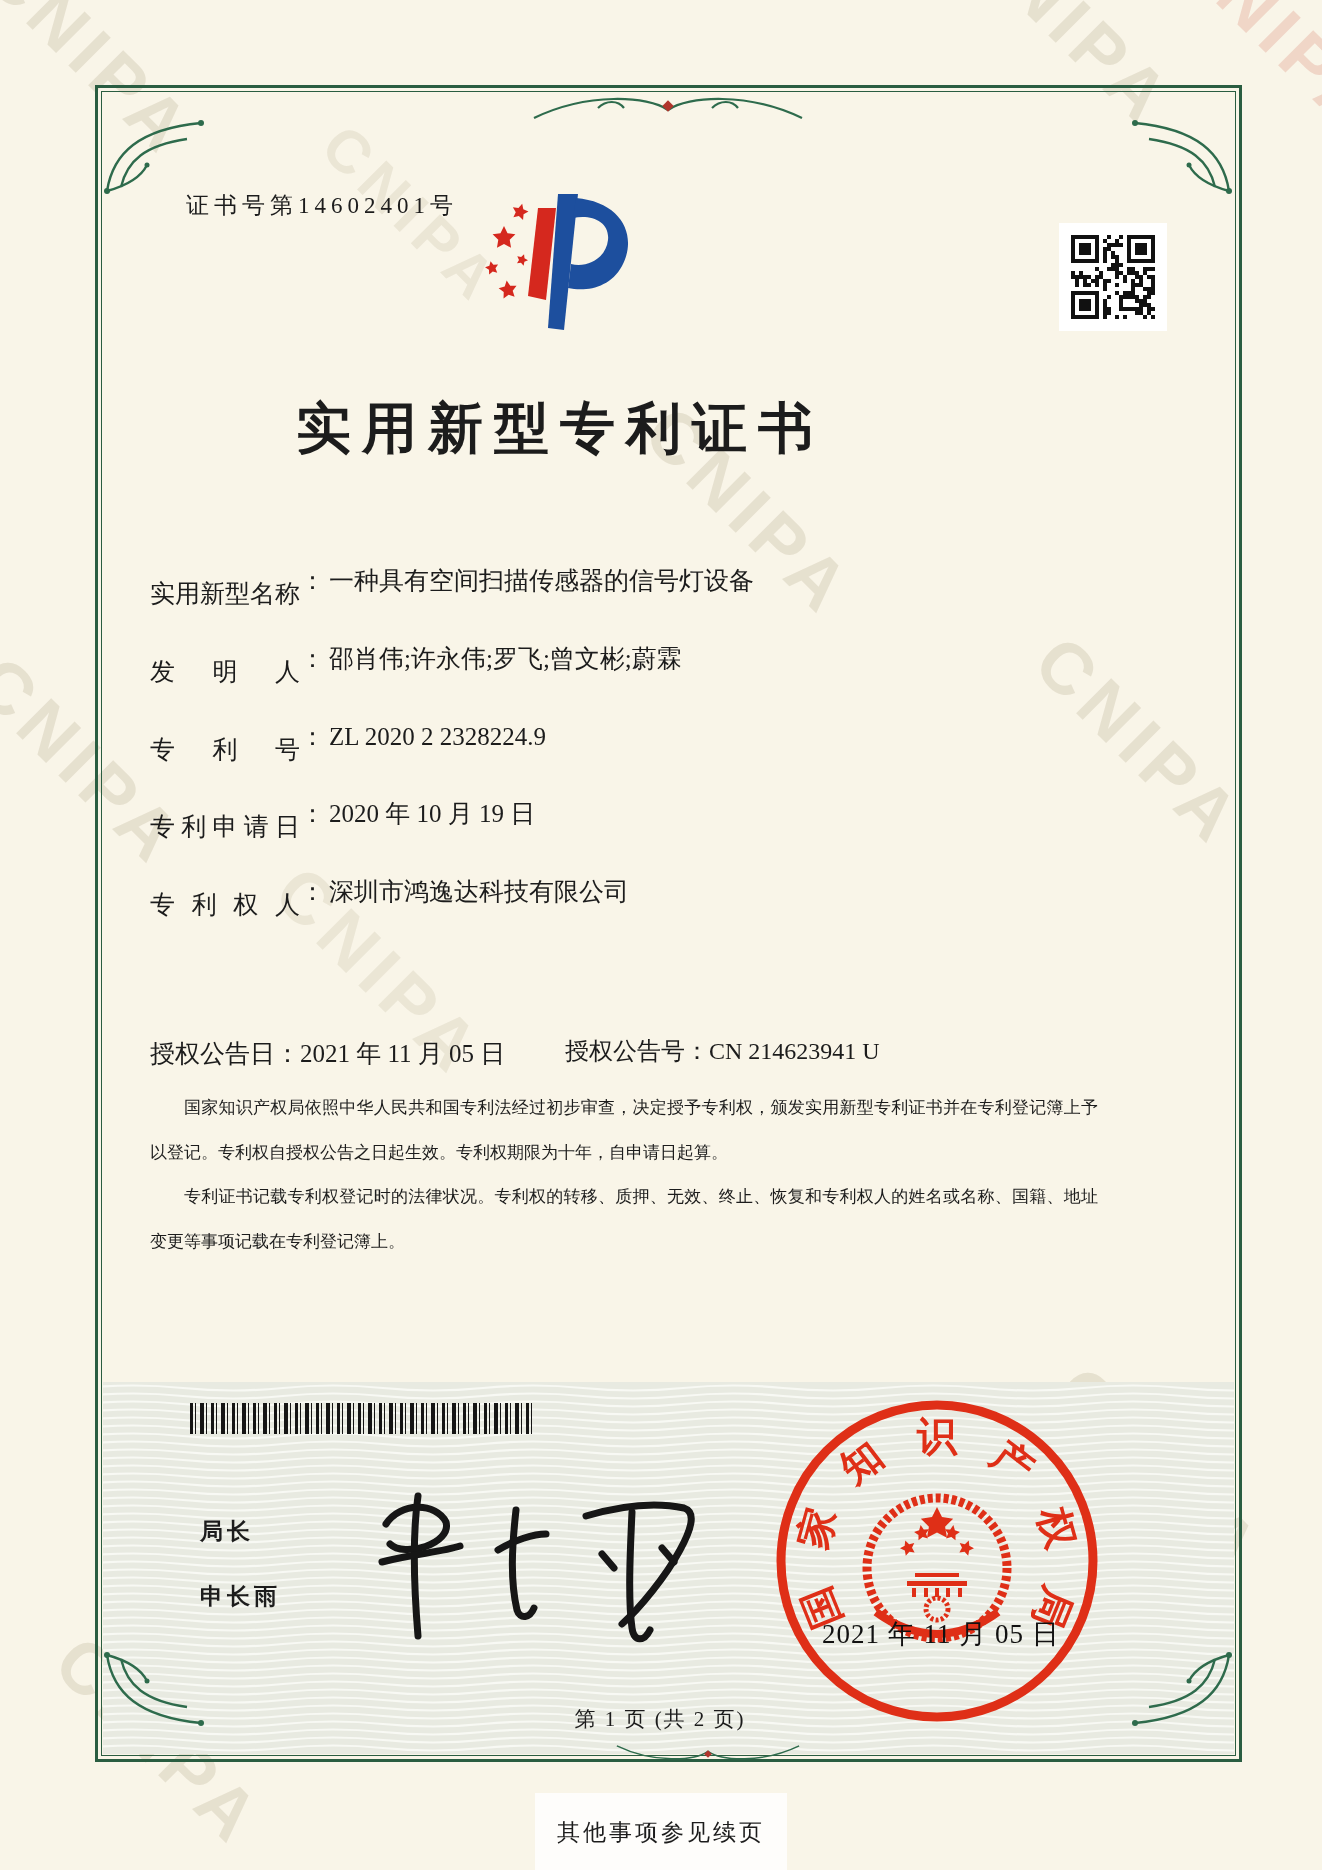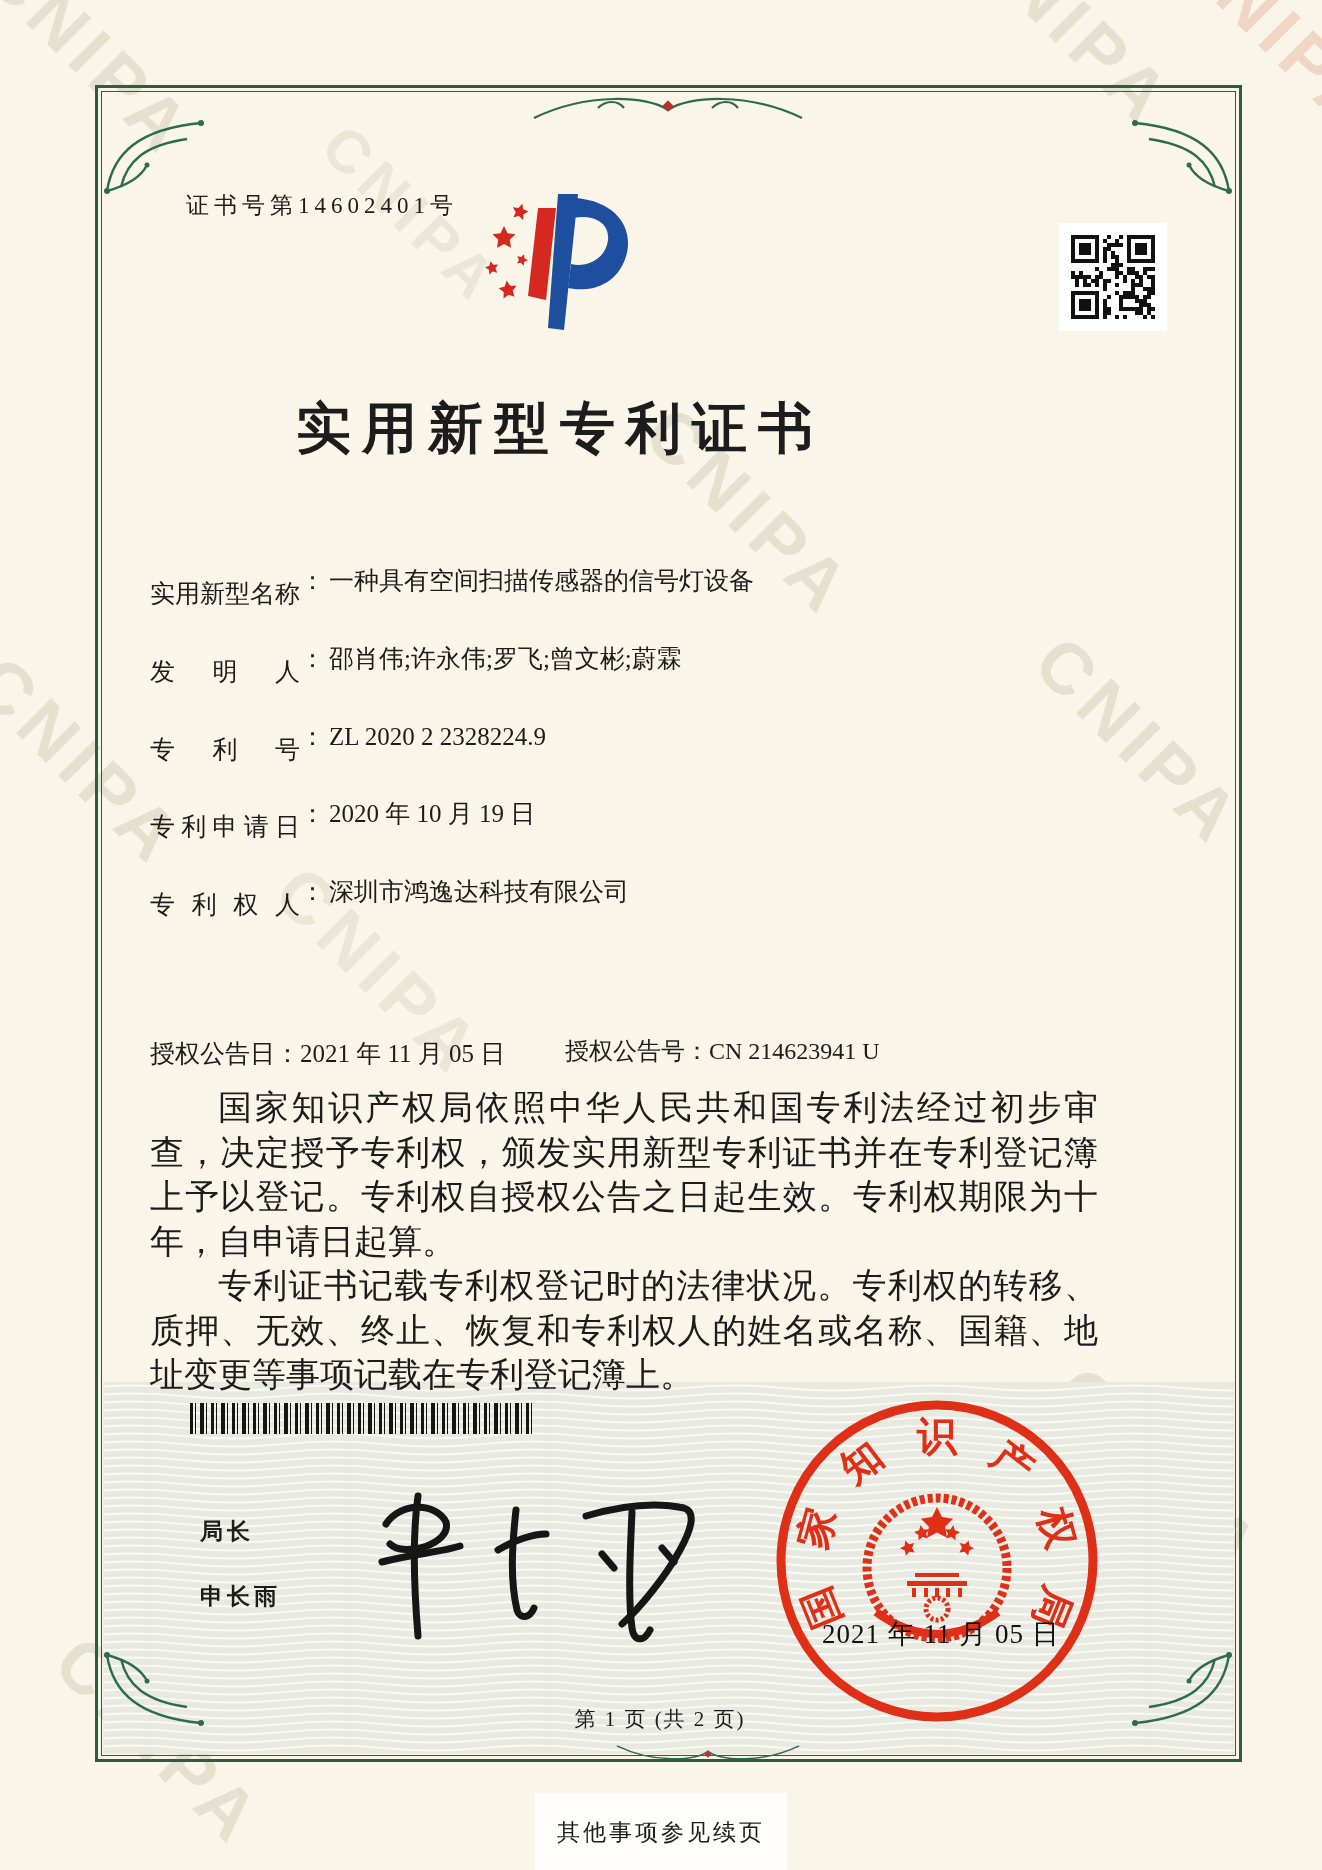--- a/index.html
+++ b/index.html
@@ -69,21 +69,21 @@
   .flabel{display:inline-block; width:150px; text-align:justify; text-align-last:justify; vertical-align:top;margin-top:13px;}
   .fcolon{display:inline-block; vertical-align:top;}
   .fvalue{display:inline-block; vertical-align:top; margin-left:4px;}
   .r1{top:562px;} .r2{top:640px;} .r3{top:718px;} .r4{top:795px;} .r5{top:873px;}
   .r6{top:951px;} .r6 .fvalue{white-space:normal; width:700px;}
   .r7{top:1035px;}
   .grant-right{position:absolute; left:565px; top:1035px; z-index:3; font-size:24px; white-space:nowrap;}
   
   #body-text{
     position:absolute; left:150px; top:1086px; width:948px; z-index:3;
-    font-size:34px; line-height:44.5px; text-align:justify;
+    font-size:17px; line-height:44.5px; text-align:justify;
   }
   #body-text p{margin:0; text-indent:2em;}
   
   #barcode{
     position:absolute; left:190px; top:1403px; width:342px; height:31px; z-index:3;
     background:repeating-linear-gradient(90deg,
       #151515 0 3px, rgba(0,0,0,0) 3px 5px,
       #151515 5px 6px, rgba(0,0,0,0) 6px 10px,
       #151515 10px 14px, rgba(0,0,0,0) 14px 16px,
       #151515 16px 17px, rgba(0,0,0,0) 17px 21px);

